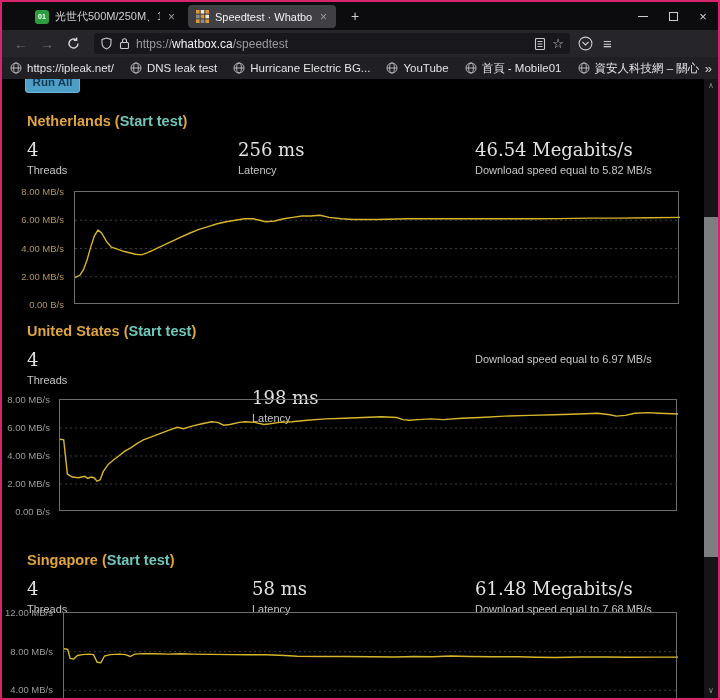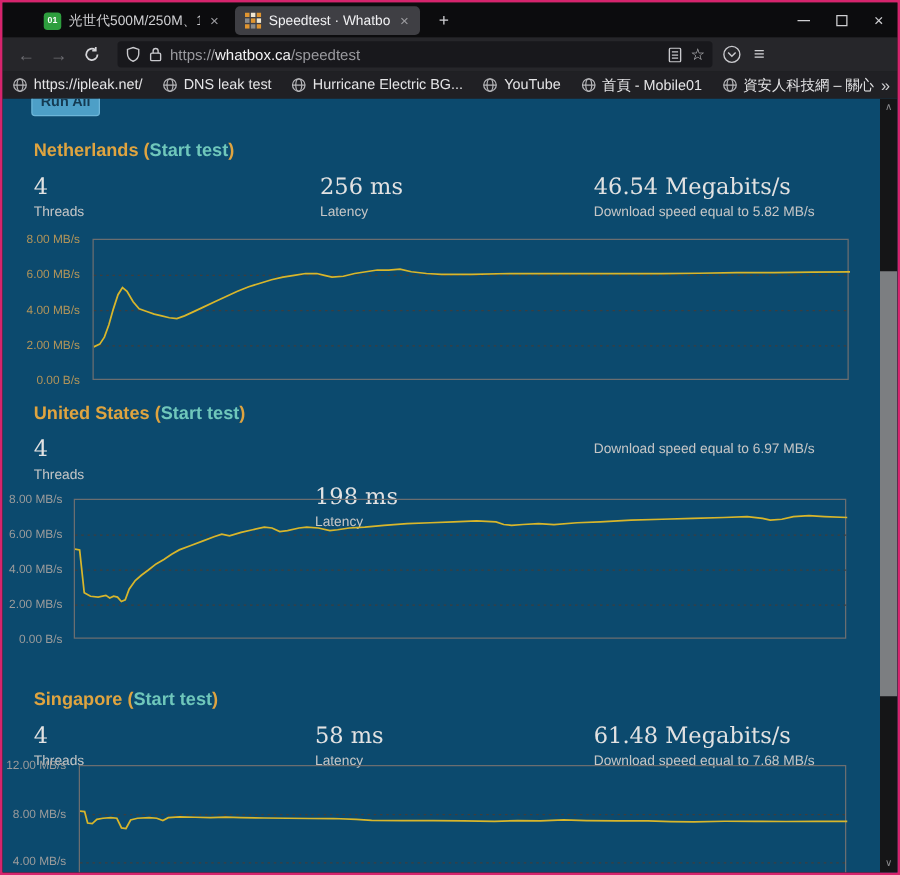--- a/index.html
+++ b/index.html
@@ -33,21 +33,21 @@
   .star { color:#cfcfd2; font-size:13px; }
   .menu-ic { color:#cfcfd2; font-size:15px; }
   svg.ic { display:block; }
 
   
   .bookmarks { position:absolute; top:55px; left:0; right:0; height:22px; background:#202024; display:flex; align-items:center; padding-left:8px; gap:16px; overflow:hidden; }
   .bm { display:flex; align-items:center; gap:5px; color:#e4e4e6; font-size:11.5px; white-space:nowrap; }
   .bm-overflow { position:absolute; right:6px; color:#cfcfd2; font-size:13px; background:#202024; padding-left:6px; }
 
   
-  .content { position:absolute; top:77px; left:0; right:0; bottom:0; background:#0c4a6e; overflow:hidden; }
+  .content { position:absolute; top:77px; left:0; right:0; bottom:0; background:#000000; overflow:hidden; }
   .runall { position:absolute; top:-8px; left:23px; width:55px; height:22px; background:#4d9fc7; border:1px solid #6db6d9; border-radius:3px; color:#143a52; font-size:11.5px; font-weight:bold; font-family:"Liberation Sans",sans-serif; }
   .section { position:absolute; left:25px; right:45px; height:100px; }
   .sec-heading { font-size:14.5px; font-weight:bold; }
   .gold { color:#dfa440; }
   .teal { color:#6fc7bb; }
   .stat { position:absolute; top:26px; }
   .stat-num { font-family:"DejaVu Serif", serif; font-size:18px; color:#e2e2e2; }
   .stat-label { margin-top:4px; font-size:11px; color:#c6c6c6; }
 
   .chart { position:absolute; left:0; right:0; }
@@ -193,21 +193,21 @@
 
     <div class="section" style="top:34px;">
       <div class="sec-heading">
         <span class="gold">Netherlands</span>
         <span class="gold">(</span><span class="teal">Start test</span><span class="gold">)</span>
       </div>
       <div class="stat" style="left:0;">
         <div class="stat-num">4</div>
         <div class="stat-label">Threads</div>
       </div>
-      <div class="stat" style="left:229px;">
+      <div class="stat" style="left:211px;">
         <div class="stat-num">256 ms</div>
         <div class="stat-label">Latency</div>
       </div>
       <div class="stat" style="left:448px;">
         <div class="stat-num">46.54 Megabits/s</div>
         <div class="stat-label">Download speed equal to 5.82 MB/s</div>
       </div>
     </div>
     <div class="chart" style="top:112px; height:113px;">
       <div class="ylabels" style="width:68px;">

